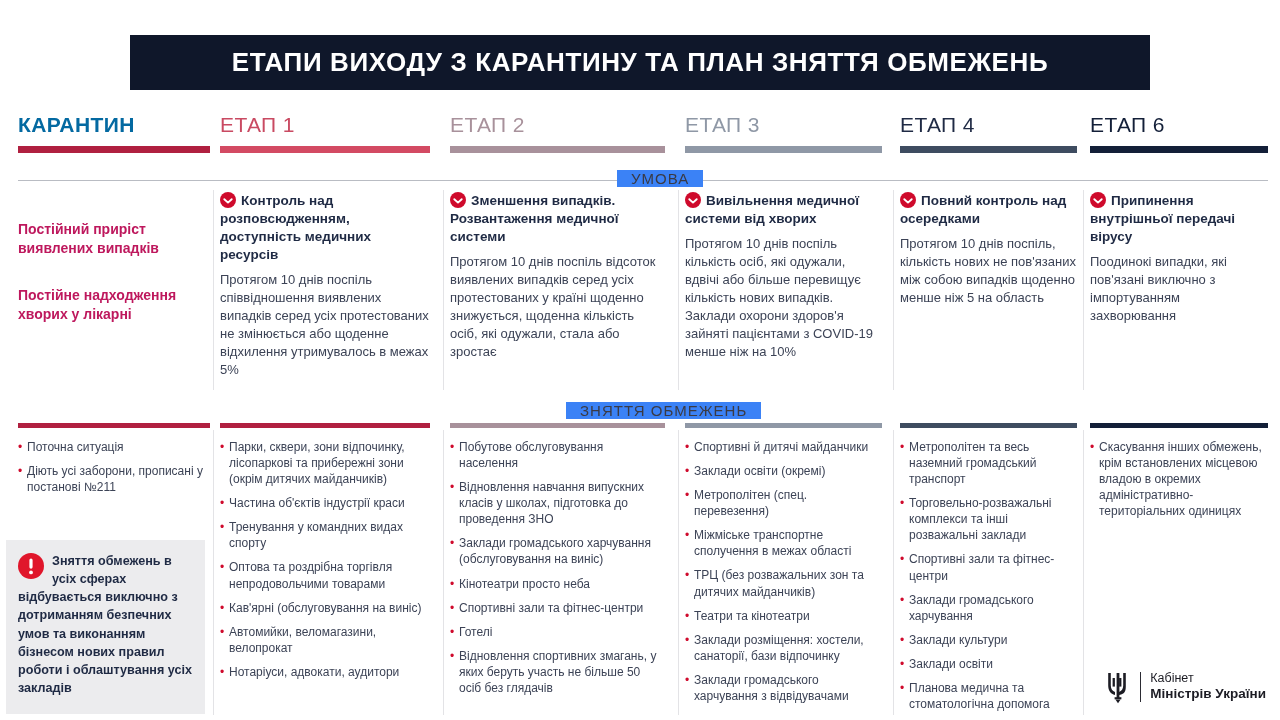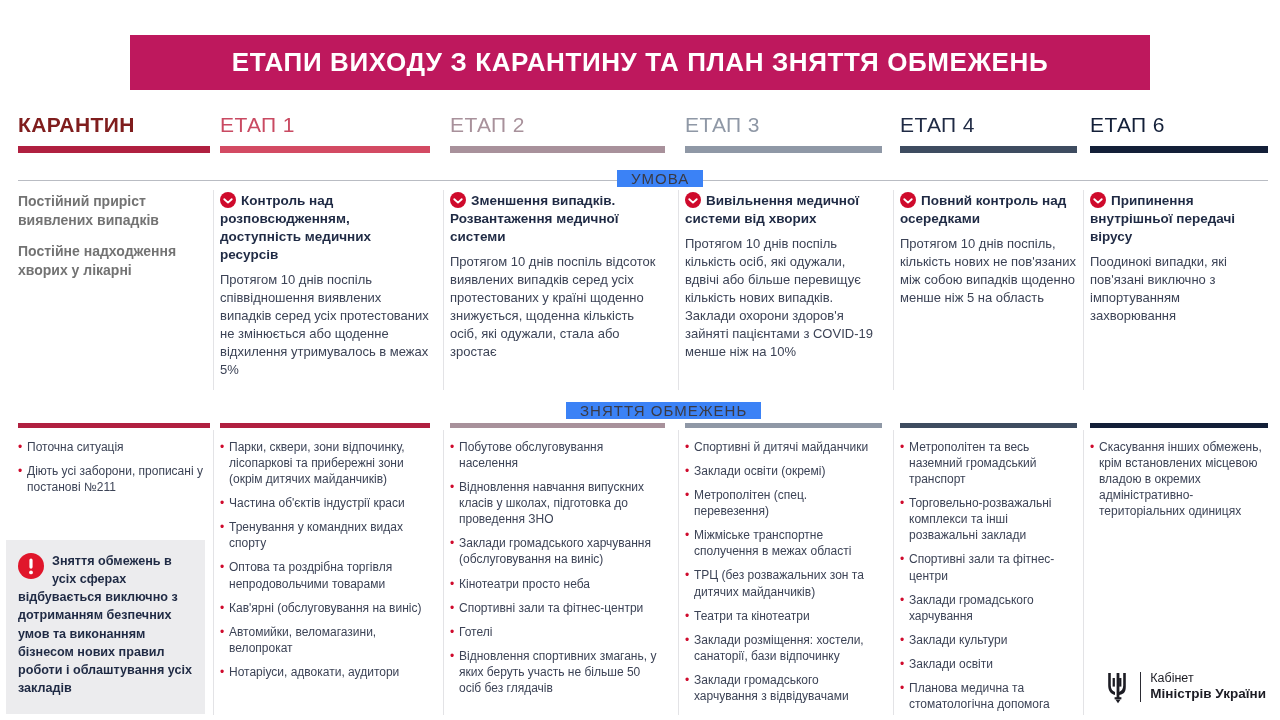--- a/index.html
+++ b/index.html
@@ -13,21 +13,21 @@
     position: relative;
     width: 1280px; height: 720px;
     background: #ffffff;
   }
 
   
   .banner {
     position: absolute;
     left: 130px; top: 35px;
     width: 1020px; height: 55px;
-    background: #be185d;
+    background: #0f172a;
     display: flex; align-items: center; justify-content: center;
   }
   .banner-text {
     color: #ffffff;
     font-size: 26px;
     font-weight: bold;
     letter-spacing: 0.6px;
     white-space: nowrap;
     text-align: center;
   }
@@ -117,23 +117,24 @@
   .cond-body {
     font-size: 13px;
     color: #3c4356;
     line-height: 1.38;
   }
 
   
   .q-line {
     font-size: 14px;
     font-weight: bold;
-    color: #737373;
+    color: #be185d;
     line-height: 1.35;
     margin-bottom: 12px;
+    margin-top: 28px;
   }
 
   
   .restr-rule {
     position: absolute;
     top: 318px; left: 0;
     height: 5px; width: 100%;
   }
 
   
@@ -215,21 +216,21 @@
 
   <div class="vsep" style="left:213px;  top:430px; height:285px;"></div>
   <div class="vsep" style="left:443px;  top:430px; height:285px;"></div>
   <div class="vsep" style="left:678px;  top:430px; height:285px;"></div>
   <div class="vsep" style="left:893px;  top:430px; height:285px;"></div>
   <div class="vsep" style="left:1083px; top:430px; height:285px;"></div>
 
   <div class="columns">
 
     <div class="col col-0">
-      <div class="stage-title" style="color:#7f1d1d;font-weight:bold;">КАРАНТИН</div>
+      <div class="stage-title" style="color:#0369a1;font-weight:bold;">КАРАНТИН</div>
       <div class="stage-rule" style="background:#b02040;"></div>
 
       <div class="cond">
         <div class="q-line">Постійний приріст виявлених випадків</div>
         <div class="q-line">Постійне надходження хворих у лікарні</div>
       </div>
 
       <div class="restr-rule" style="background:#b02040;"></div>
       <div class="bullets">
         <div class="bullet">Поточна ситуація</div>

